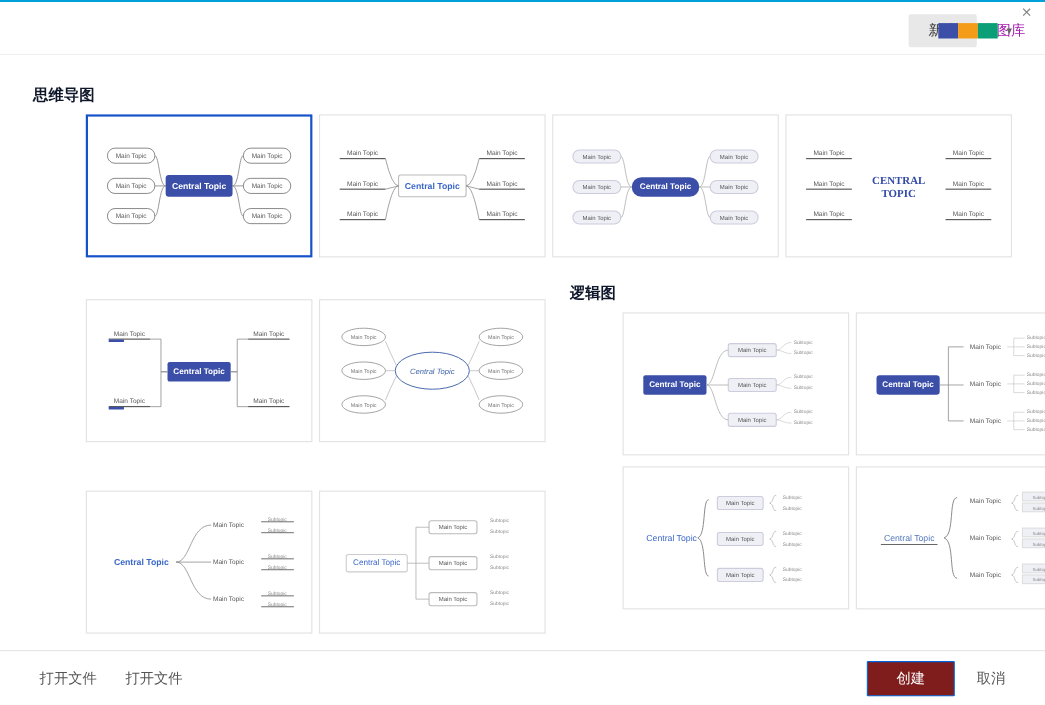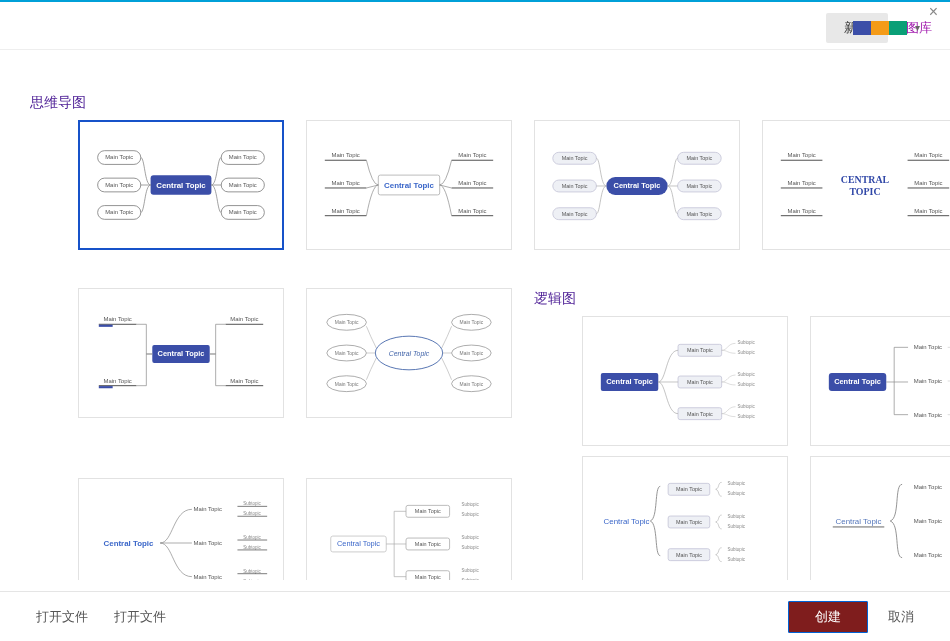--- a/index.html
+++ b/index.html
@@ -65,26 +65,27 @@
       color: #666;
     }
 
     .content {
       padding: 20px 30px 0 30px;
       height: 530px;
       overflow-y: auto;
     }
     .section-title {
       font-size: 14px;
-      color: #4c1d95;
-      margin: 24px 0 8px 0;
+      color: #0f172a;
+      margin: 8px 0 8px 0;
+      font-weight: bold;
     }
     .grid-row {
       display: flex;
-      gap: 22px;
+      gap: 6px;
       margin-bottom: 16px;
       padding-left: 48px;
     }
     .half-col { flex: 1; }
     .half-col .grid-row { margin-bottom: 0; }
 
     .card {
       width: 206px;
       height: 130px;
       border: 1px solid #e2e2e2;

